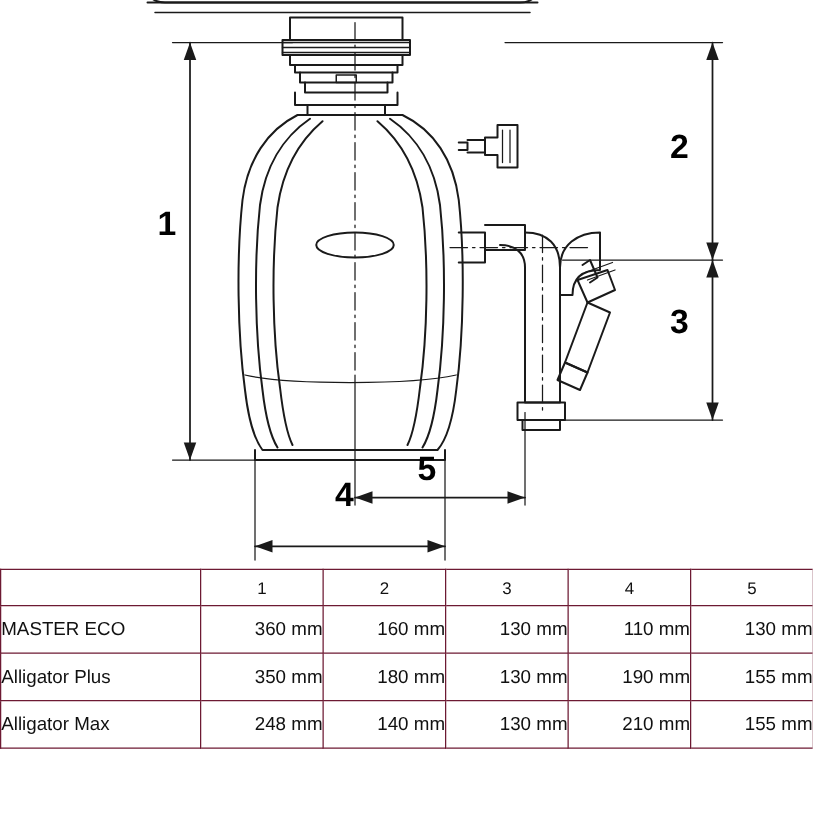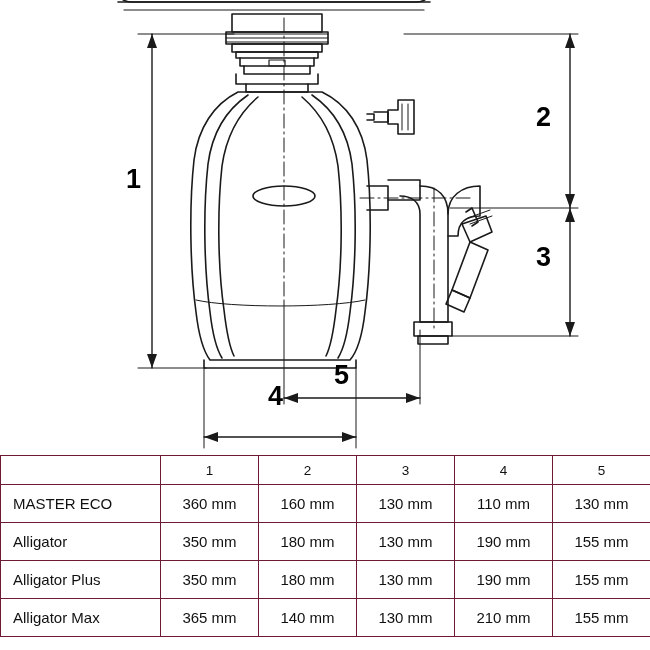--- a/index.html
+++ b/index.html
@@ -58,25 +58,24 @@
     font-family: "Liberation Sans", sans-serif;
   }
   #spec-table thead th {
     text-align: center;
     font-weight: normal;
     height: 28px;
     font-size: 13.5px;
   }
   #spec-table td.model {
     text-align: left;
-    padding-left: 12px;
     font-size: 15px;
   }
   #spec-table td.val {
-    text-align: center;
+    text-align: right;
     font-size: 15px;
   }
   col.c0 { width: 160px; }
   col.c1, col.c2, col.c3, col.c4, col.c5 { width: 98px; }
 </style>
 </head>
 <body>
 
 <div id="page">
 
@@ -229,38 +228,30 @@
     <tbody>
       <tr>
         <td class="model">MASTER ECO</td>
         <td class="val">360 mm</td>
         <td class="val">160 mm</td>
         <td class="val">130 mm</td>
         <td class="val">110 mm</td>
         <td class="val">130 mm</td>
       </tr>
       <tr>
-        <td class="model">Alligator</td>
-        <td class="val">350 mm</td>
-        <td class="val">180 mm</td>
-        <td class="val">130 mm</td>
-        <td class="val">190 mm</td>
-        <td class="val">155 mm</td>
-      </tr>
-      <tr>
         <td class="model">Alligator Plus</td>
         <td class="val">350 mm</td>
         <td class="val">180 mm</td>
         <td class="val">130 mm</td>
         <td class="val">190 mm</td>
         <td class="val">155 mm</td>
       </tr>
       <tr>
         <td class="model">Alligator Max</td>
-        <td class="val">365 mm</td>
+        <td class="val">248 mm</td>
         <td class="val">140 mm</td>
         <td class="val">130 mm</td>
         <td class="val">210 mm</td>
         <td class="val">155 mm</td>
       </tr>
     </tbody>
   </table>
 
 </div>
 

